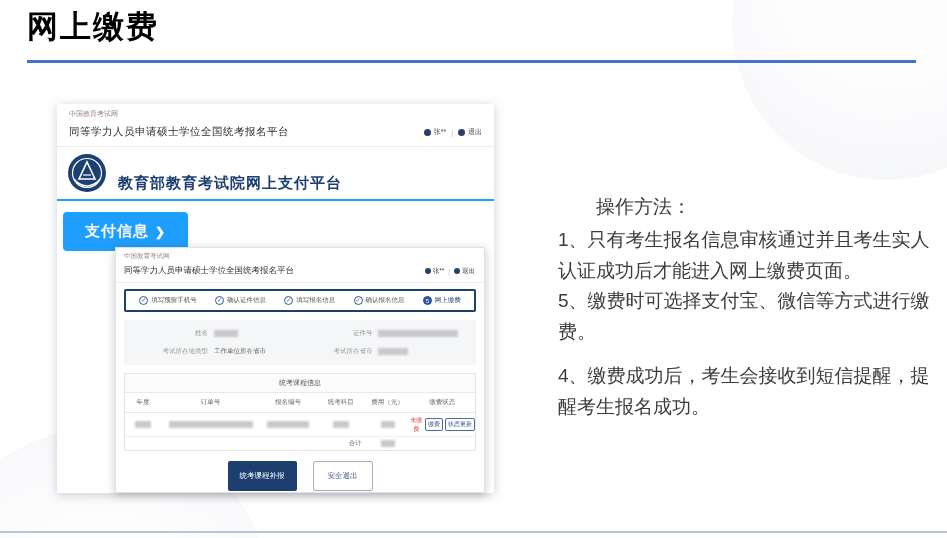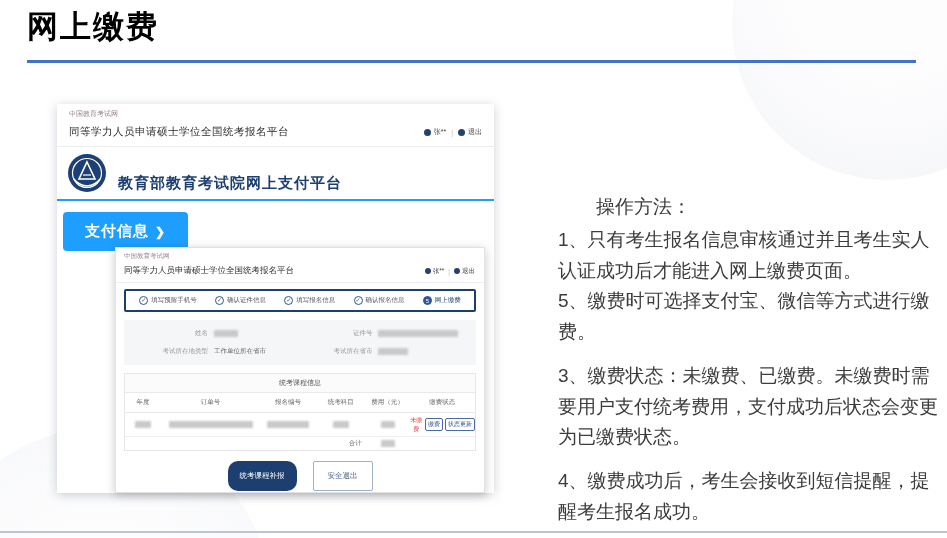--- a/index.html
+++ b/index.html
@@ -79,21 +79,21 @@
   .c1{width:36px;} .c2{width:100px;} .c3{width:56px;} .c4{width:50px;} .c5{width:44px;} .c6{width:66px;}
   .ct-data { height:24px; border-bottom:1px solid #efefef; }
   .status-cell { display:flex; align-items:center; justify-content:center; gap:2px; }
   .status-red { color:#e23a3a; font-size:6px; }
   .mini-btn { border:1px solid #4a6aa5; color:#33508a; background:#fff; border-radius:2px;
               font-size:6px; padding:1px 2px; cursor:pointer; white-space:nowrap; }
   .ct-total { height:13px; }
   .ct-total .c4 { text-align:right; padding-right:4px; color:#777; }
 
   .i-btn-row { display:flex; justify-content:center; gap:16px; margin-top:10px; }
-  .btn-navy { background:#1c3f70; color:#fff; border:none; border-radius:10px;
+  .btn-navy { background:#1c3f70; color:#fff; border:none; border-radius:2px;
               font-size:7.5px; padding:10px 12px; cursor:pointer; }
   .btn-ghost { background:#fff; color:#44597e; border:1px solid #9fb0c8; border-radius:2px;
                font-size:7.5px; padding:4px 14px; cursor:pointer; }
   .i-footer { margin-top:7px; height:6px; overflow:hidden; text-align:center;
               font-size:8px; color:#b5b5b5; }
 
   
   .instructions { position:absolute; left:558px; top:192px; width:386px; color:#3c3c3c;
                   font-size:19px; line-height:1.62; }
   .ins-head { text-indent:2em; margin-bottom:2px; }
@@ -241,19 +241,18 @@
       </div>
 
       <div class="i-footer">版权所有 © 中国教育考试网</div>
     </div>
   </div>
 
   <div class="instructions">
     <p class="ins-head">操作方法：</p>
     <p>1、只有考生报名信息审核通过并且考生实人认证成功后才能进入网上缴费页面。</p>
     <p>5、缴费时可选择支付宝、微信等方式进行缴费。</p>
-    <p class="gap">3、缴费状态：未缴费、已缴费。未缴费时需要用户支付统考费用，支付成功后状态会变更为已缴费状态。</p>
     <p class="gap">4、缴费成功后，考生会接收到短信提醒，提醒考生报名成功。</p>
 
   </div>
 
   <div class="bottom-rule"></div>
 </div>
 
 </body></html>

